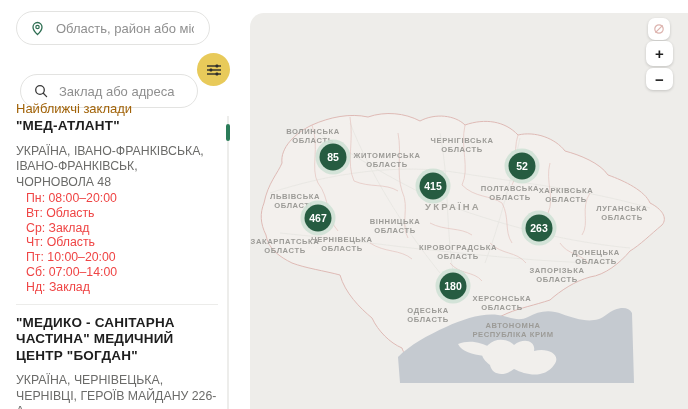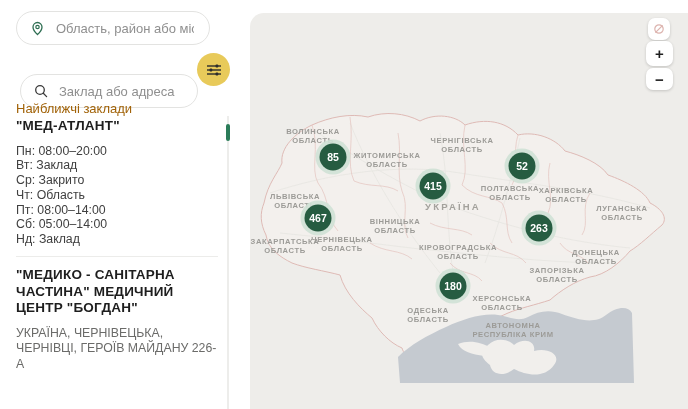--- a/index.html
+++ b/index.html
@@ -32,21 +32,21 @@
   #facility-list{
     position:absolute;left:16px;top:118px;width:202px;
   }
   .facility{margin:0;}
   .facility + .facility{border-top:1px solid #ececea;margin-top:9px;padding-top:10px;}
   .fac-title{
     font-size:13.5px;font-weight:bold;color:#1e1e1e;line-height:16.5px;
     letter-spacing:.2px;margin:0 0 9px 0;
   }
   .fac-address{font-size:12.3px;color:#6b6b69;line-height:15.5px;margin:0 0 1px 0;}
-  .sched-line{font-size:12.3px;color:#404040;line-height:14.8px;}
+  .sched-line{font-size:12.3px;color:#ef4444;line-height:14.8px;margin-left:10px;}
   .scroll-track{position:absolute;left:227px;top:116px;bottom:0;width:2px;background:#ededeb;}
   .scroll-thumb{position:absolute;left:226px;top:124px;width:4px;height:17px;border-radius:2px;background:#2b7c59;}
   
   #map-panel{
     position:absolute;left:250px;top:13px;width:438px;height:396px;
     background:#eeedea;border-radius:14px 0 0 0;overflow:hidden;
   }
   #map-svg{display:block;}
   .region-label{fill:#9c9b97;font-size:7.6px;font-weight:bold;letter-spacing:.6px;text-anchor:middle;}
   .country-label{fill:#a3a19c;font-size:9.5px;font-weight:bold;letter-spacing:2.2px;text-anchor:middle;}
@@ -94,27 +94,28 @@
       <rect x="9.5" y="9.4" width="2.8" height="3.2" rx="1" fill="#2c2c2c"></rect>
     </svg>
   </span>
 </button>
 
 <div class="list-heading">Найближчі заклади</div>
 
 <div id="facility-list">
     <div class="facility">
       <div class="fac-title">"МЕД-АТЛАНТ"</div>
+      <div class="fac-address">УКРАЇНА, ІВАНО-ФРАНКІВСЬКА, ІВАНО-ФРАНКІВСЬК, ЧОРНОВОЛА 48</div>
       <div>
         <div class="sched-line">Пн: 08:00–20:00</div>
-        <div class="sched-line">Вт: Заклад</div>
-        <div class="sched-line">Ср: Закрито</div>
+        <div class="sched-line">Вт: Область</div>
+        <div class="sched-line">Ср: Заклад</div>
         <div class="sched-line">Чт: Область</div>
-        <div class="sched-line">Пт: 08:00–14:00</div>
-        <div class="sched-line">Сб: 05:00–14:00</div>
+        <div class="sched-line">Пт: 10:00–20:00</div>
+        <div class="sched-line">Сб: 07:00–14:00</div>
         <div class="sched-line">Нд: Заклад</div>
       </div>
     </div>
     <div class="facility">
       <div class="fac-title">"МЕДИКО - САНІТАРНА ЧАСТИНА" МЕДИЧНИЙ ЦЕНТР "БОГДАН"</div>
       <div class="fac-address">УКРАЇНА, ЧЕРНІВЕЦЬКА, ЧЕРНІВЦІ, ГЕРОЇВ МАЙДАНУ 226-А</div>
     </div>
   </div>
 
 <div class="scroll-track"></div>

